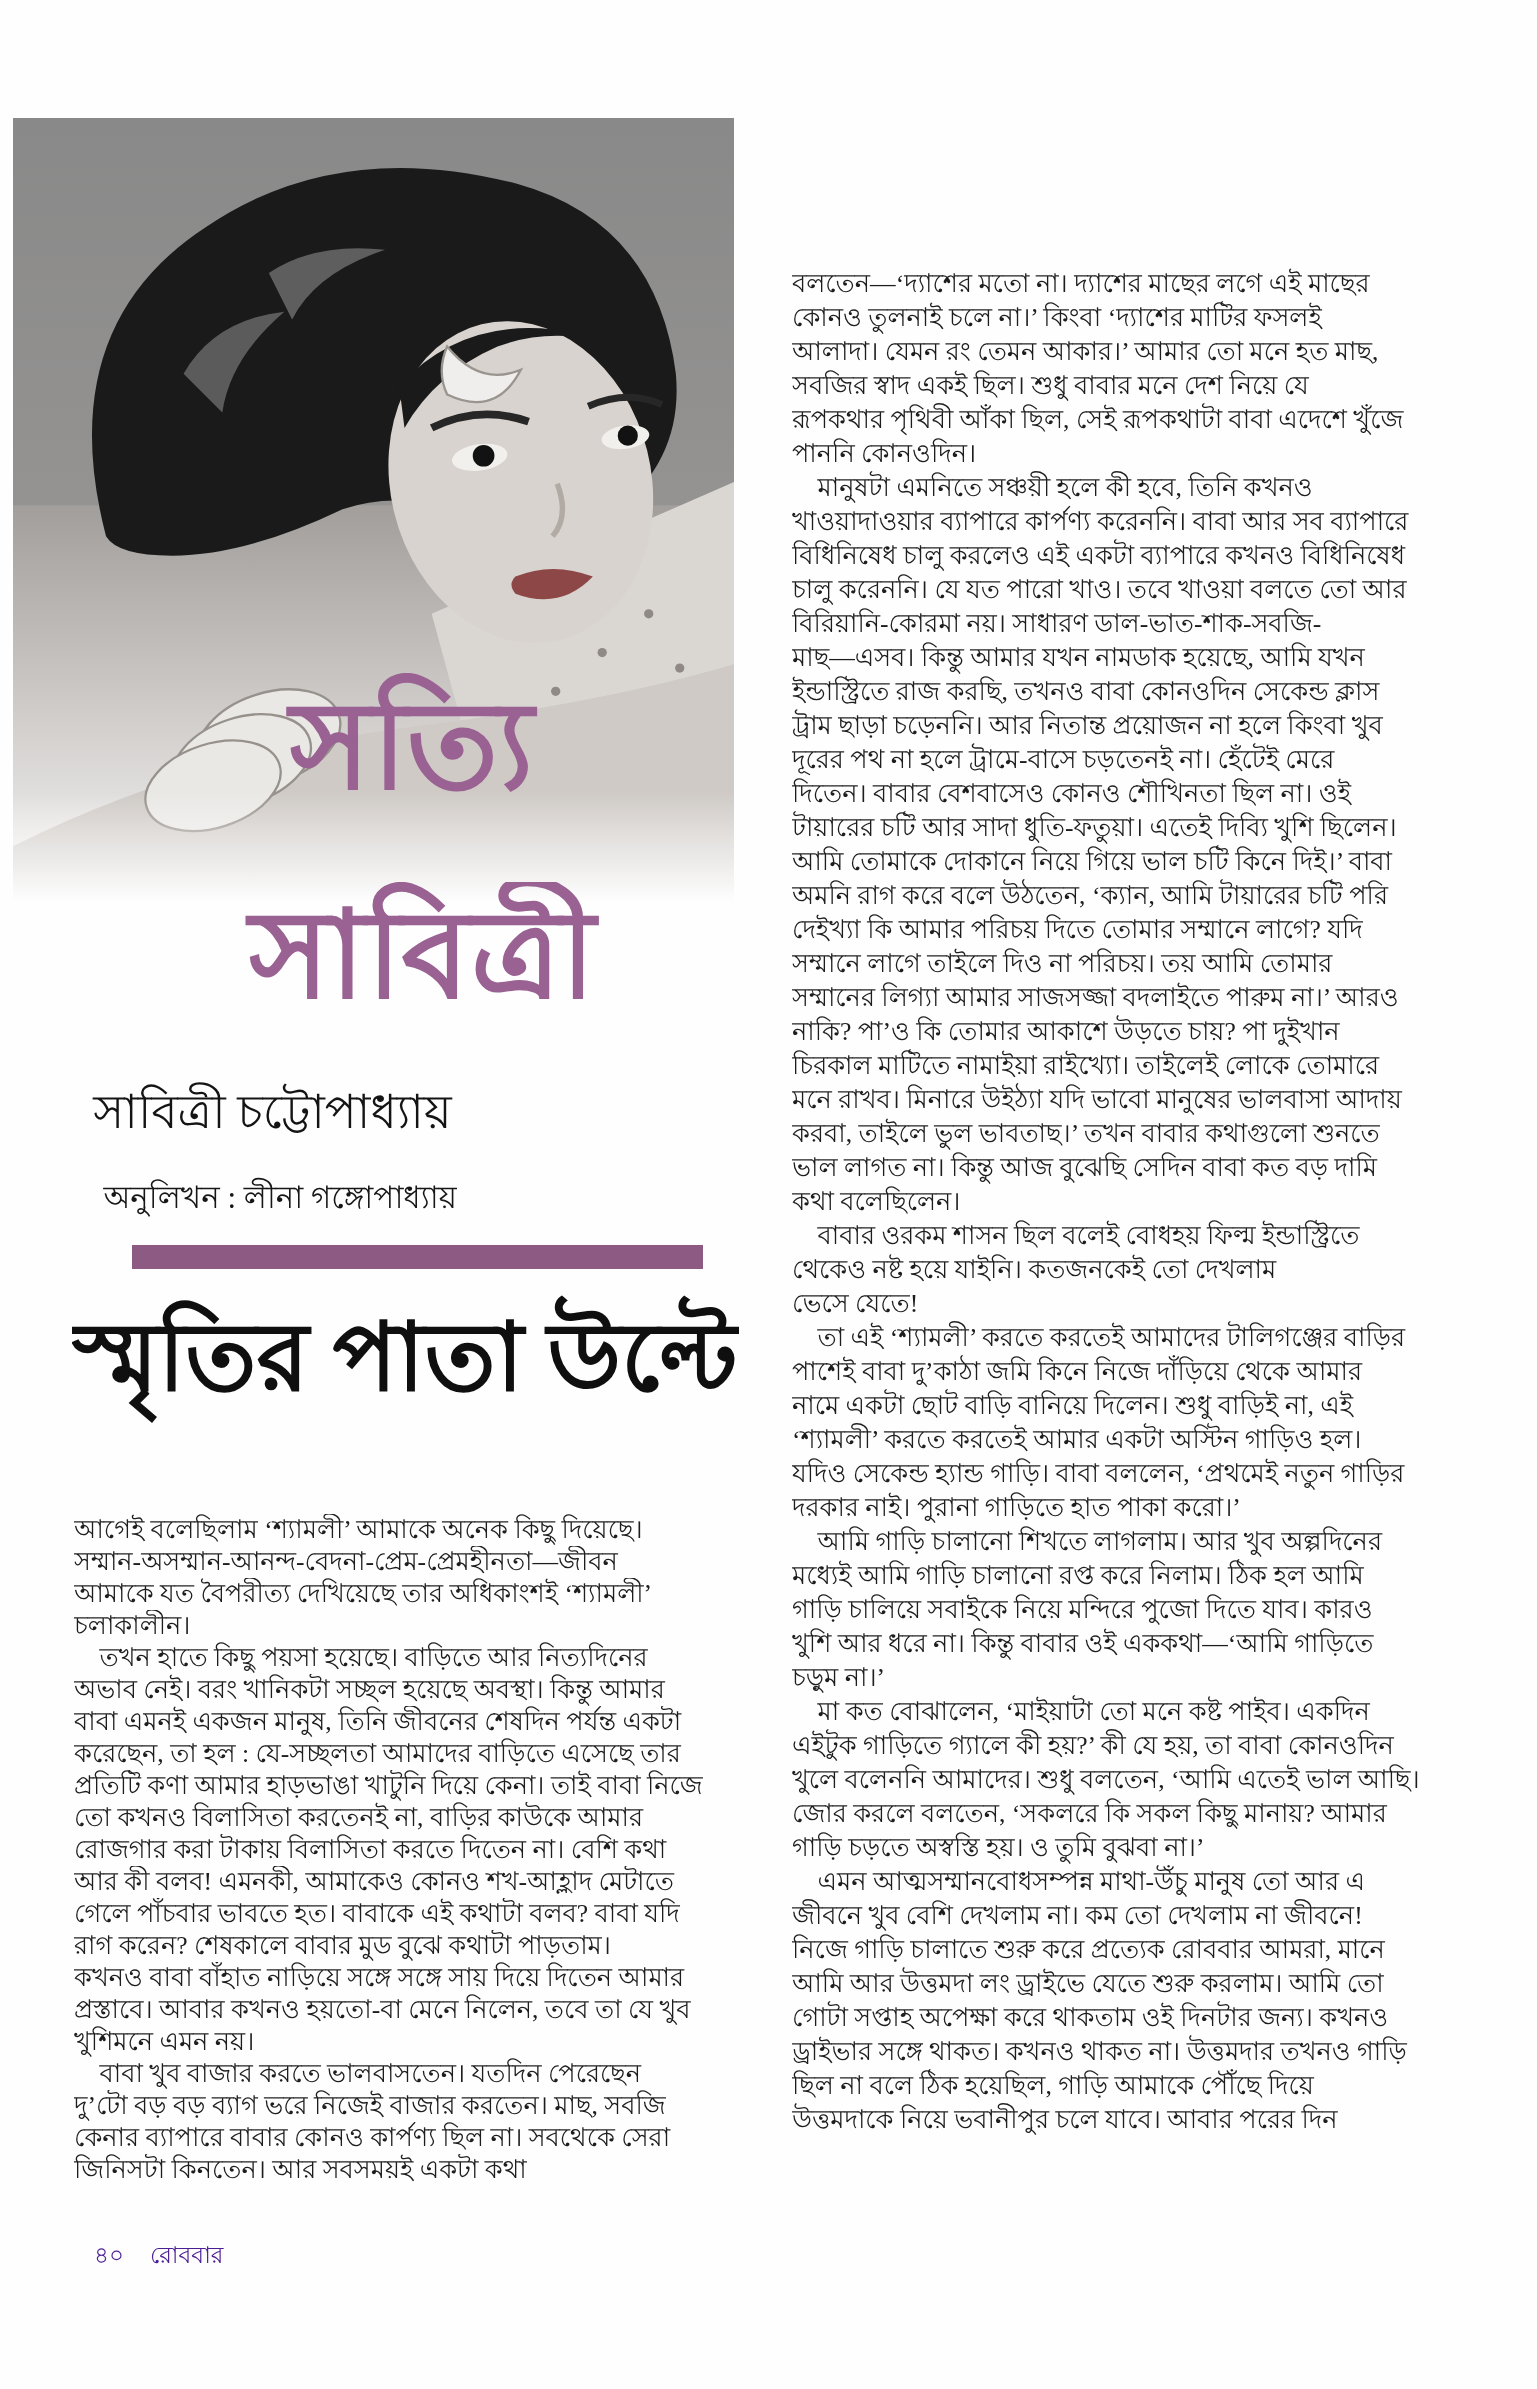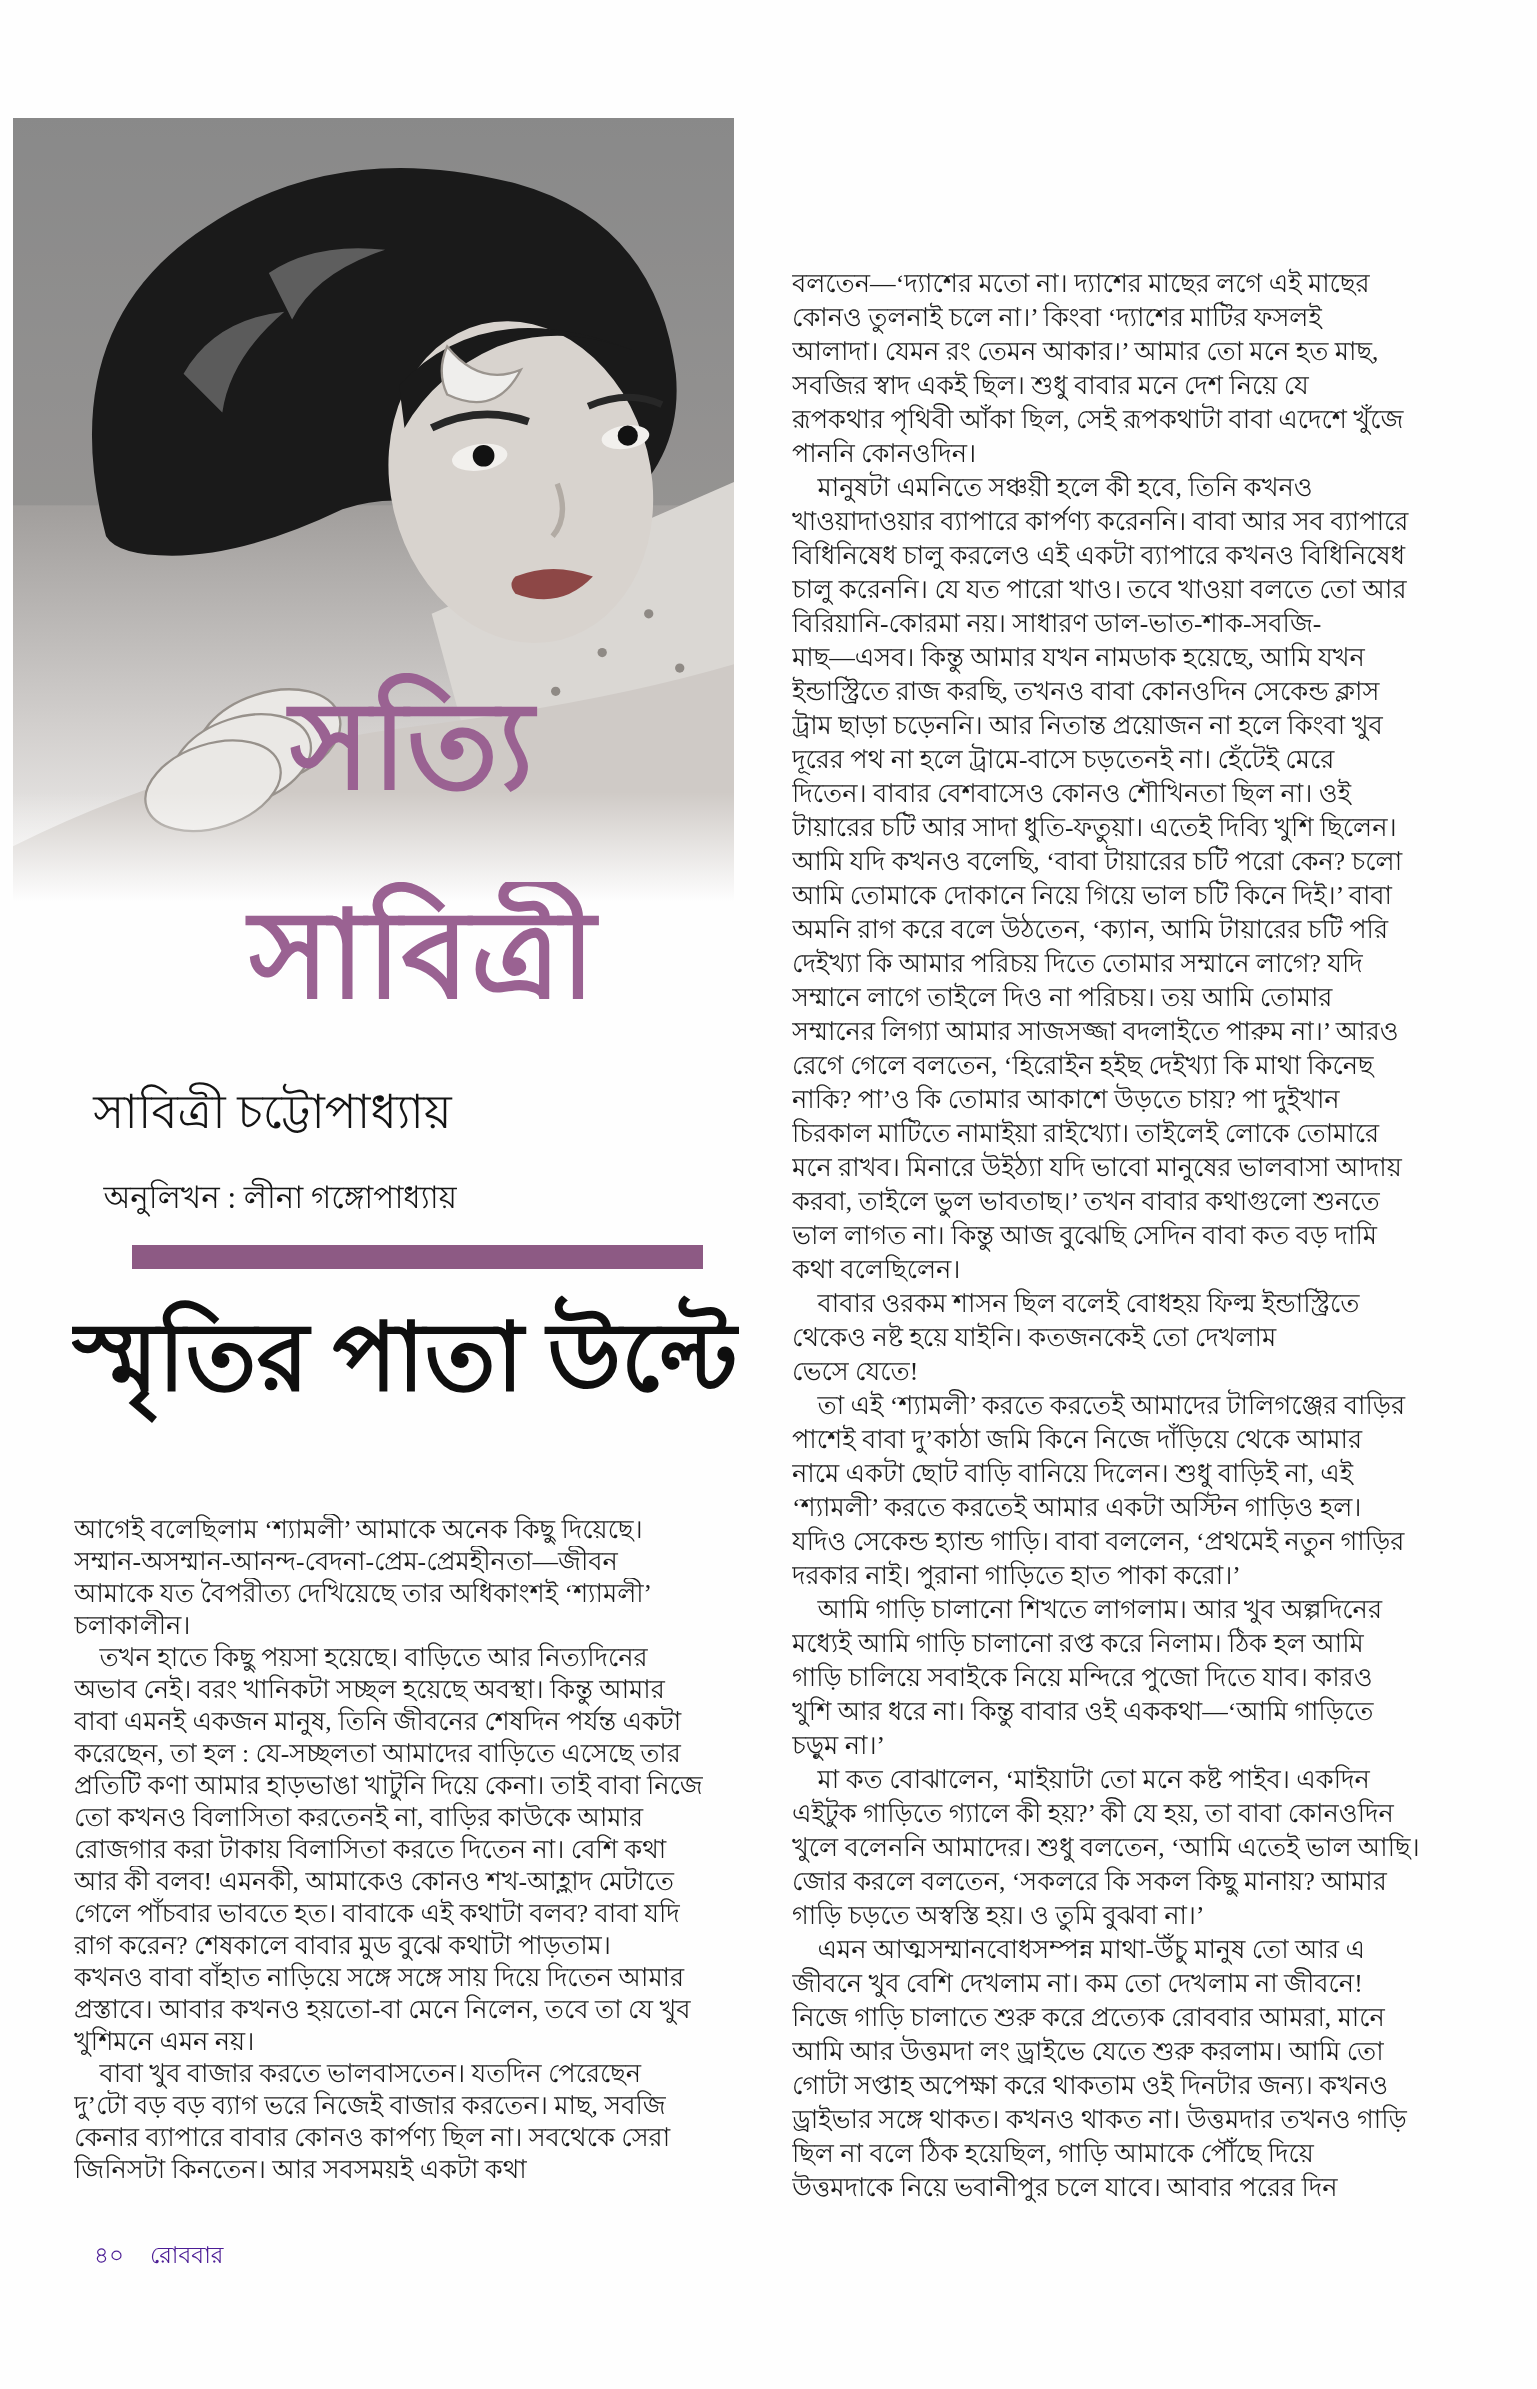--- a/index.html
+++ b/index.html
@@ -143,27 +143,25 @@
     <div class="line">খাওয়াদাওয়ার ব্যাপারে কার্পণ্য করেননি। বাবা আর সব ব্যাপারে</div>
     <div class="line">বিধিনিষেধ চালু করলেও এই একটা ব্যাপারে কখনও বিধিনিষেধ</div>
     <div class="line">চালু করেননি। যে যত পারো খাও। তবে খাওয়া বলতে তো আর</div>
     <div class="line">বিরিয়ানি-কোরমা নয়। সাধারণ ডাল-ভাত-শাক-সবজি-</div>
     <div class="line">মাছ—এসব। কিন্তু আমার যখন নামডাক হয়েছে, আমি যখন</div>
     <div class="line">ইন্ডাস্ট্রিতে রাজ করছি, তখনও বাবা কোনওদিন সেকেন্ড ক্লাস</div>
     <div class="line">ট্রাম ছাড়া চড়েননি। আর নিতান্ত প্রয়োজন না হলে কিংবা খুব</div>
     <div class="line">দূরের পথ না হলে ট্রামে-বাসে চড়তেনই না। হেঁটেই মেরে</div>
     <div class="line">দিতেন। বাবার বেশবাসেও কোনও শৌখিনতা ছিল না। ওই</div>
     <div class="line">টায়ারের চটি আর সাদা ধুতি-ফতুয়া। এতেই দিব্যি খুশি ছিলেন।</div>
-    <div class="line">আমি যদি কখনও বলেছি, ‘বাবা টায়ারের চটি পরো কেন? চলো</div>
     <div class="line">আমি তোমাকে দোকানে নিয়ে গিয়ে ভাল চটি কিনে দিই।’ বাবা</div>
     <div class="line">অমনি রাগ করে বলে উঠতেন, ‘ক্যান, আমি টায়ারের চটি পরি</div>
     <div class="line">দেইখ্যা কি আমার পরিচয় দিতে তোমার সম্মানে লাগে? যদি</div>
     <div class="line">সম্মানে লাগে তাইলে দিও না পরিচয়। তয় আমি তোমার</div>
     <div class="line">সম্মানের লিগ্যা আমার সাজসজ্জা বদলাইতে পারুম না।’ আরও</div>
-    <div class="line">রেগে গেলে বলতেন, ‘হিরোইন হইছ দেইখ্যা কি মাথা কিনেছ</div>
     <div class="line">নাকি? পা’ও কি তোমার আকাশে উড়তে চায়? পা দুইখান</div>
     <div class="line">চিরকাল মাটিতে নামাইয়া রাইখ্যো। তাইলেই লোকে তোমারে</div>
     <div class="line">মনে রাখব। মিনারে উইঠ্যা যদি ভাবো মানুষের ভালবাসা আদায়</div>
     <div class="line">করবা, তাইলে ভুল ভাবতাছ।’ তখন বাবার কথাগুলো শুনতে</div>
     <div class="line">ভাল লাগত না। কিন্তু আজ বুঝেছি সেদিন বাবা কত বড় দামি</div>
     <div class="line">কথা বলেছিলেন।</div>
     <div class="line">    বাবার ওরকম শাসন ছিল বলেই বোধহয় ফিল্ম ইন্ডাস্ট্রিতে</div>
     <div class="line">থেকেও নষ্ট হয়ে যাইনি। কতজনকেই তো দেখলাম</div>
     <div class="line">ভেসে যেতে!</div>
     <div class="line">    তা এই ‘শ্যামলী’ করতে করতেই আমাদের টালিগঞ্জের বাড়ির</div>

